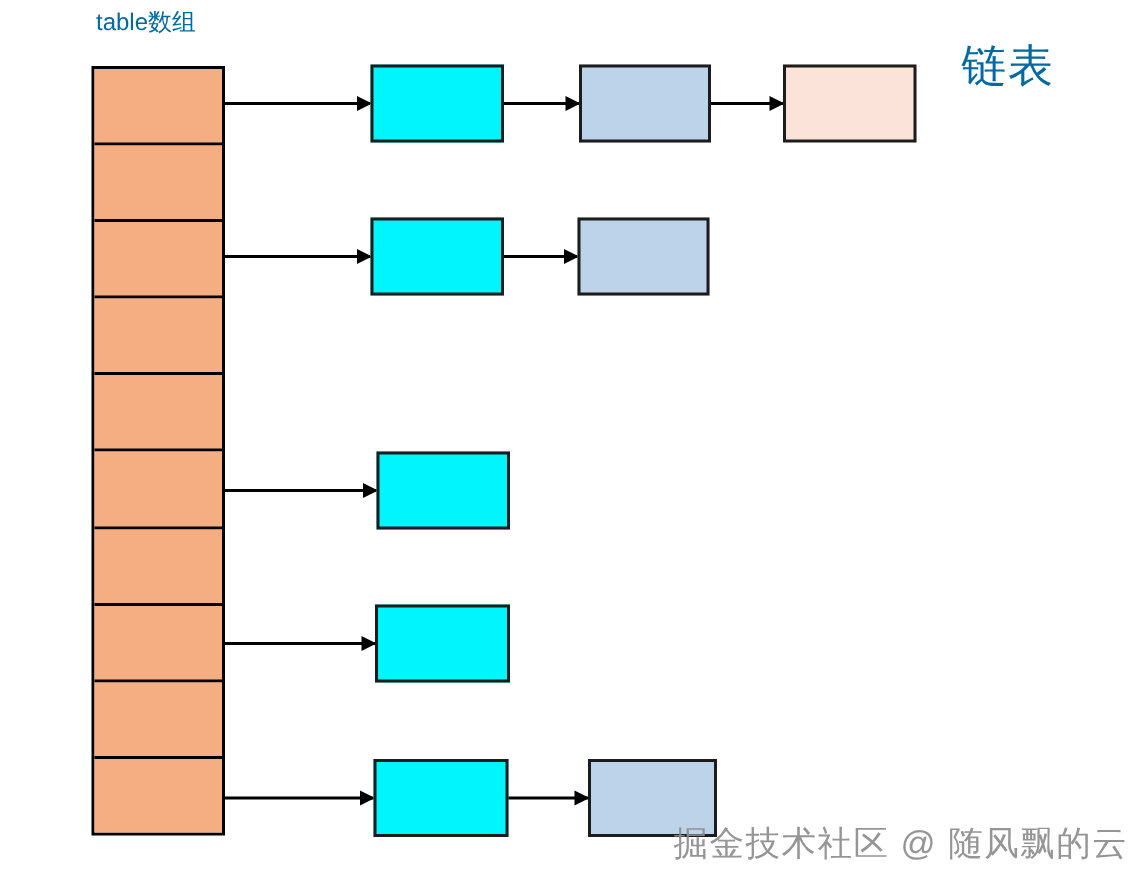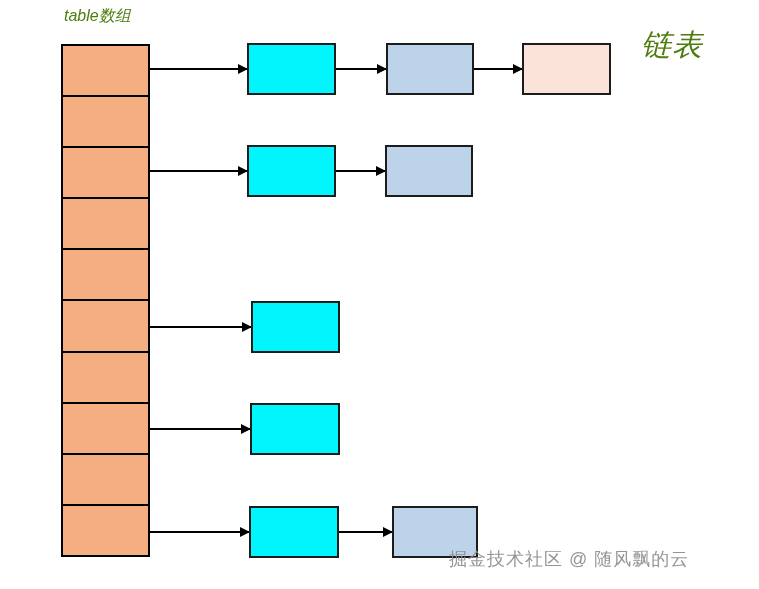--- a/index.html
+++ b/index.html
@@ -12,24 +12,23 @@
   }
   #canvas {
     position: relative;
     width: 759px;
     height: 589px;
     background: #ffffff;
     overflow: hidden;
   }
   .label {
     position: absolute;
-    color: #4d7c0f;
+    color: #0369a1;
     white-space: nowrap;
     line-height: 1;
-    font-style: italic;
   }
   #table-label {
     left: 64px;
     top: 8px;
     font-size: 16px;
   }
   #linkedlist-label {
     left: 641px;
     top: 30px;
     font-size: 30px;
@@ -87,21 +86,21 @@
   }
   
   .watermark {
     position: absolute;
     white-space: nowrap;
     pointer-events: none;
   }
   #watermark-juejin {
     left: 449px;
     top: 547px;
-    font-size: 18px;
+    font-size: 23px;
     color: #8d8d8f;
     opacity: 0.92;
     letter-spacing: 1px;
   }
   #watermark-csdn {
     left: 553px;
     top: 563px;
     font-size: 19px;
     color: #c2c6cf;
     opacity: 0.95;

